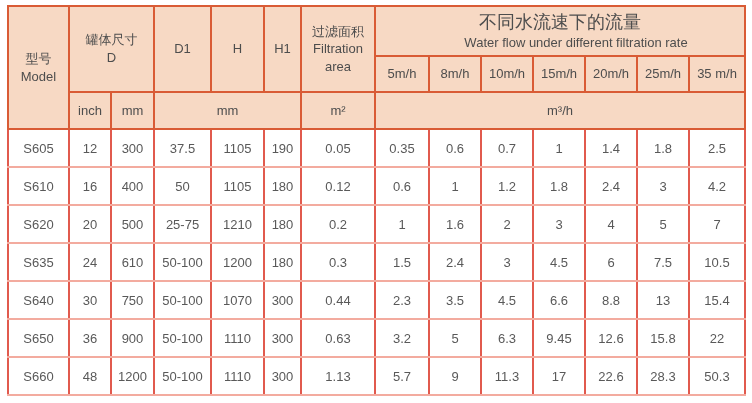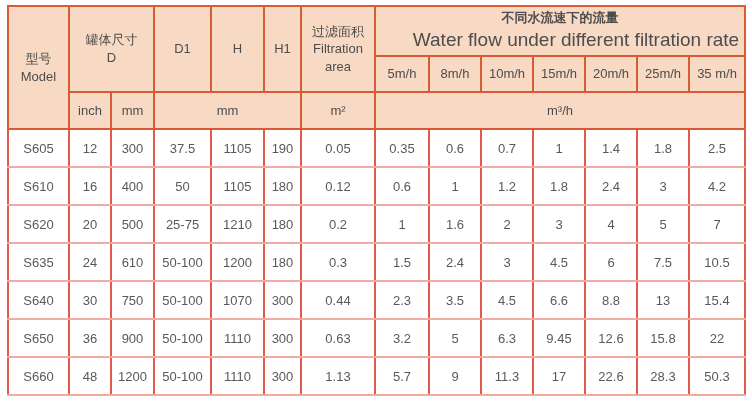--- a/index.html
+++ b/index.html
@@ -47,22 +47,22 @@
     text-align:center;
     vertical-align:middle;
     height:38px;
     padding:0 1px;
   }
   tr.hdr-row-a{height:50px;}
   tr.hdr-row-b{height:36px;}
   tr.hdr-row-c{height:37px;}
   .zh{display:block;font-size:13px;}
   .en{display:block;font-size:13px;}
-  .flow-title .zh{font-size:13px;font-weight:bold;}
-  .flow-title .en{font-size:19px;padding-left:32px;}
+  .flow-title .zh{font-size:18px;}
+  .flow-title .en{font-size:13px;padding-left:32px;}
 </style>
 </head>
 <body>
 
 <div class="table-wrap">
   <table>
     <colgroup>
       <col style="width:61px">
         <col style="width:42px">
         <col style="width:43px">

